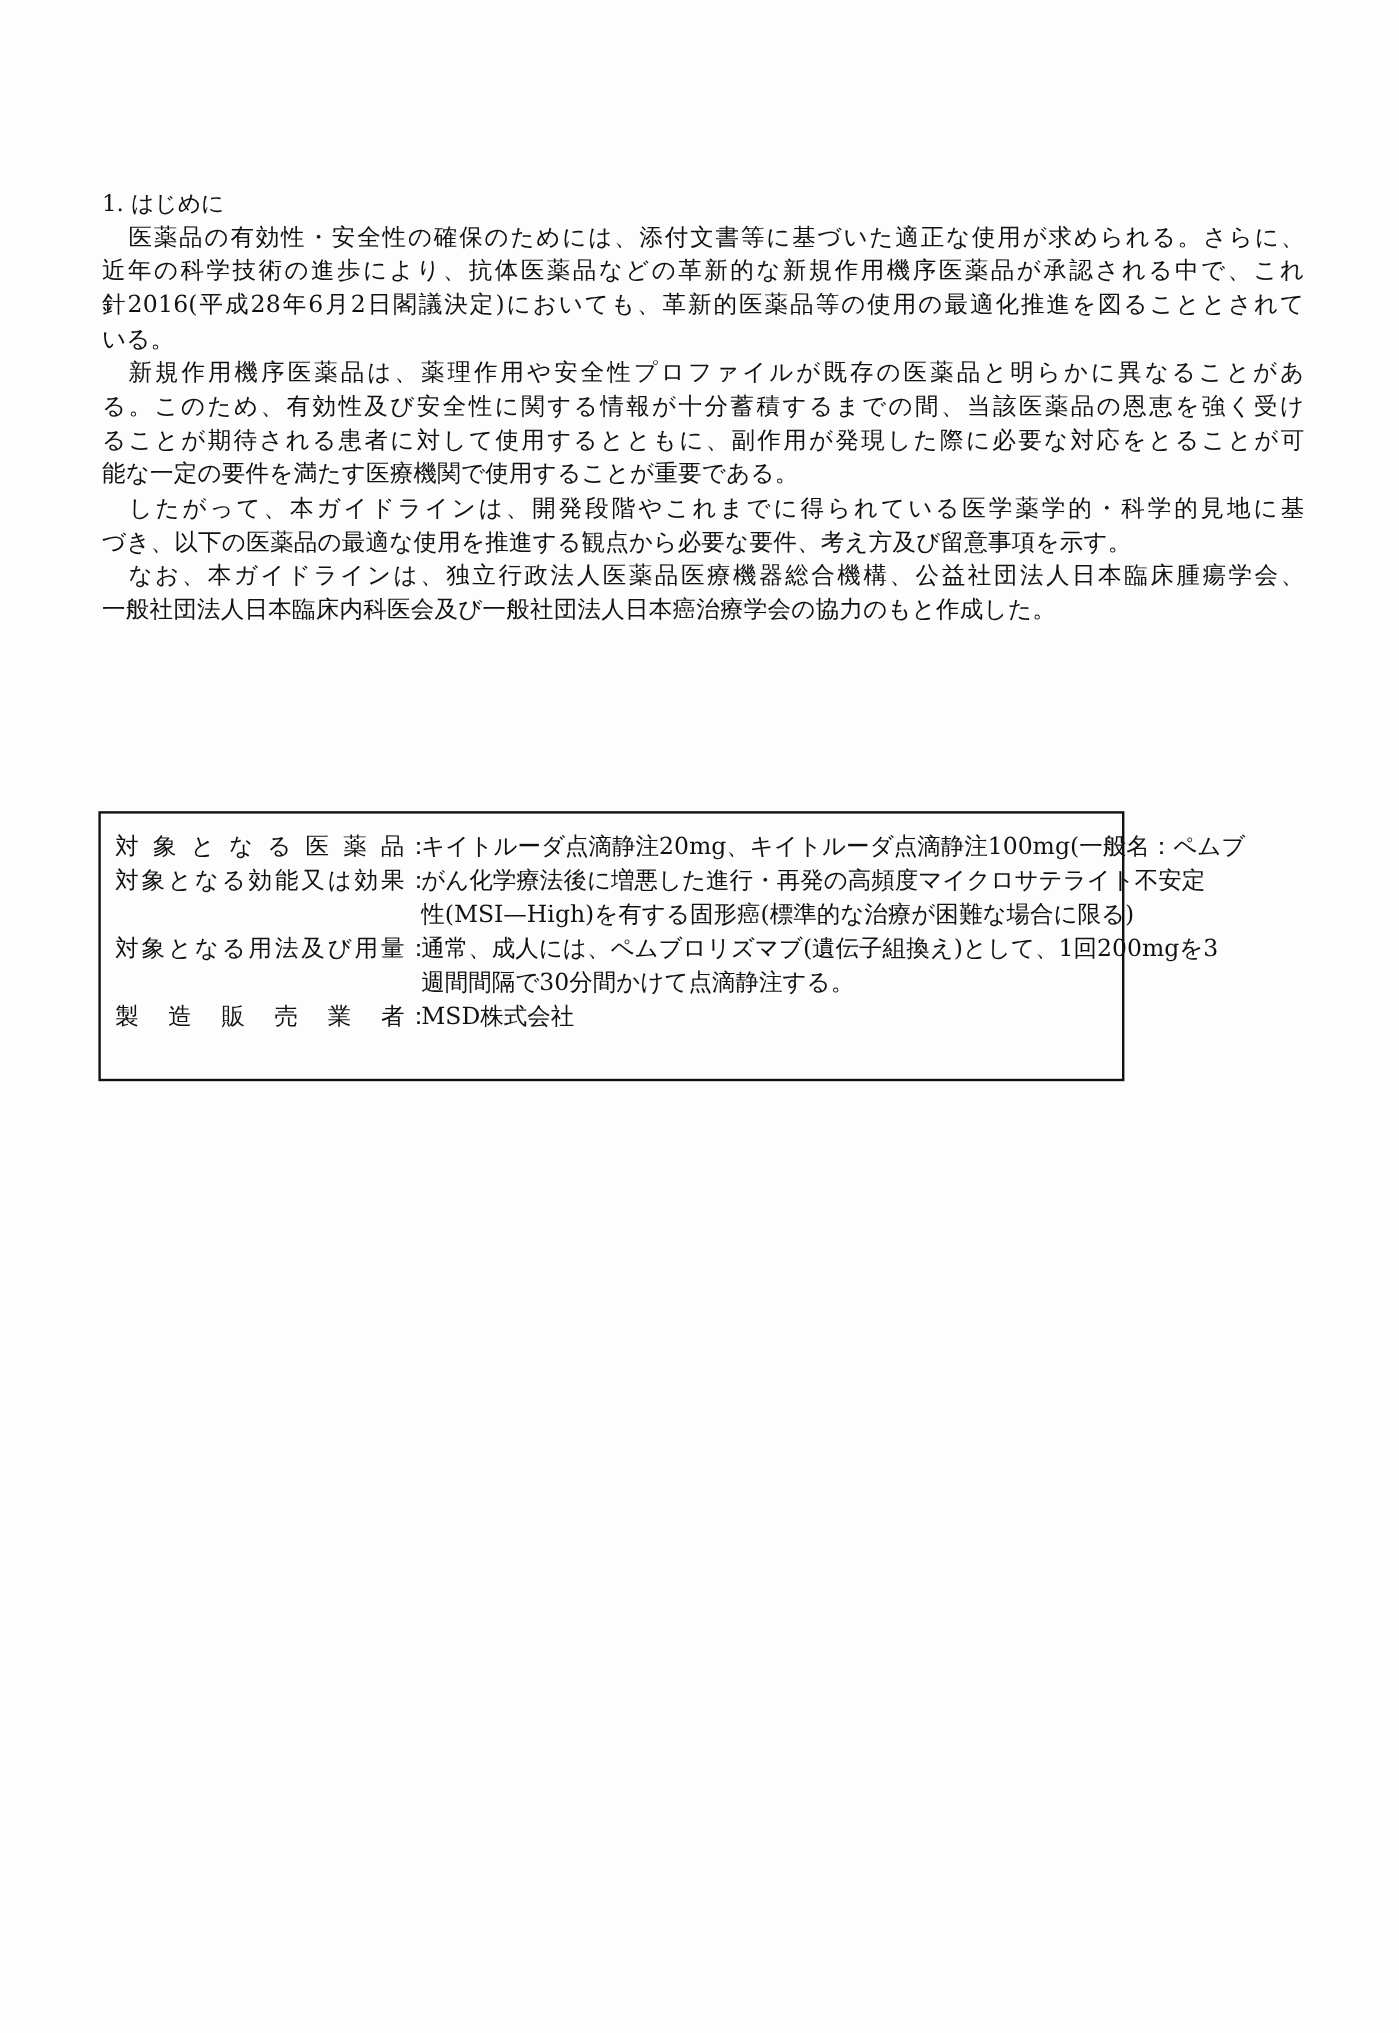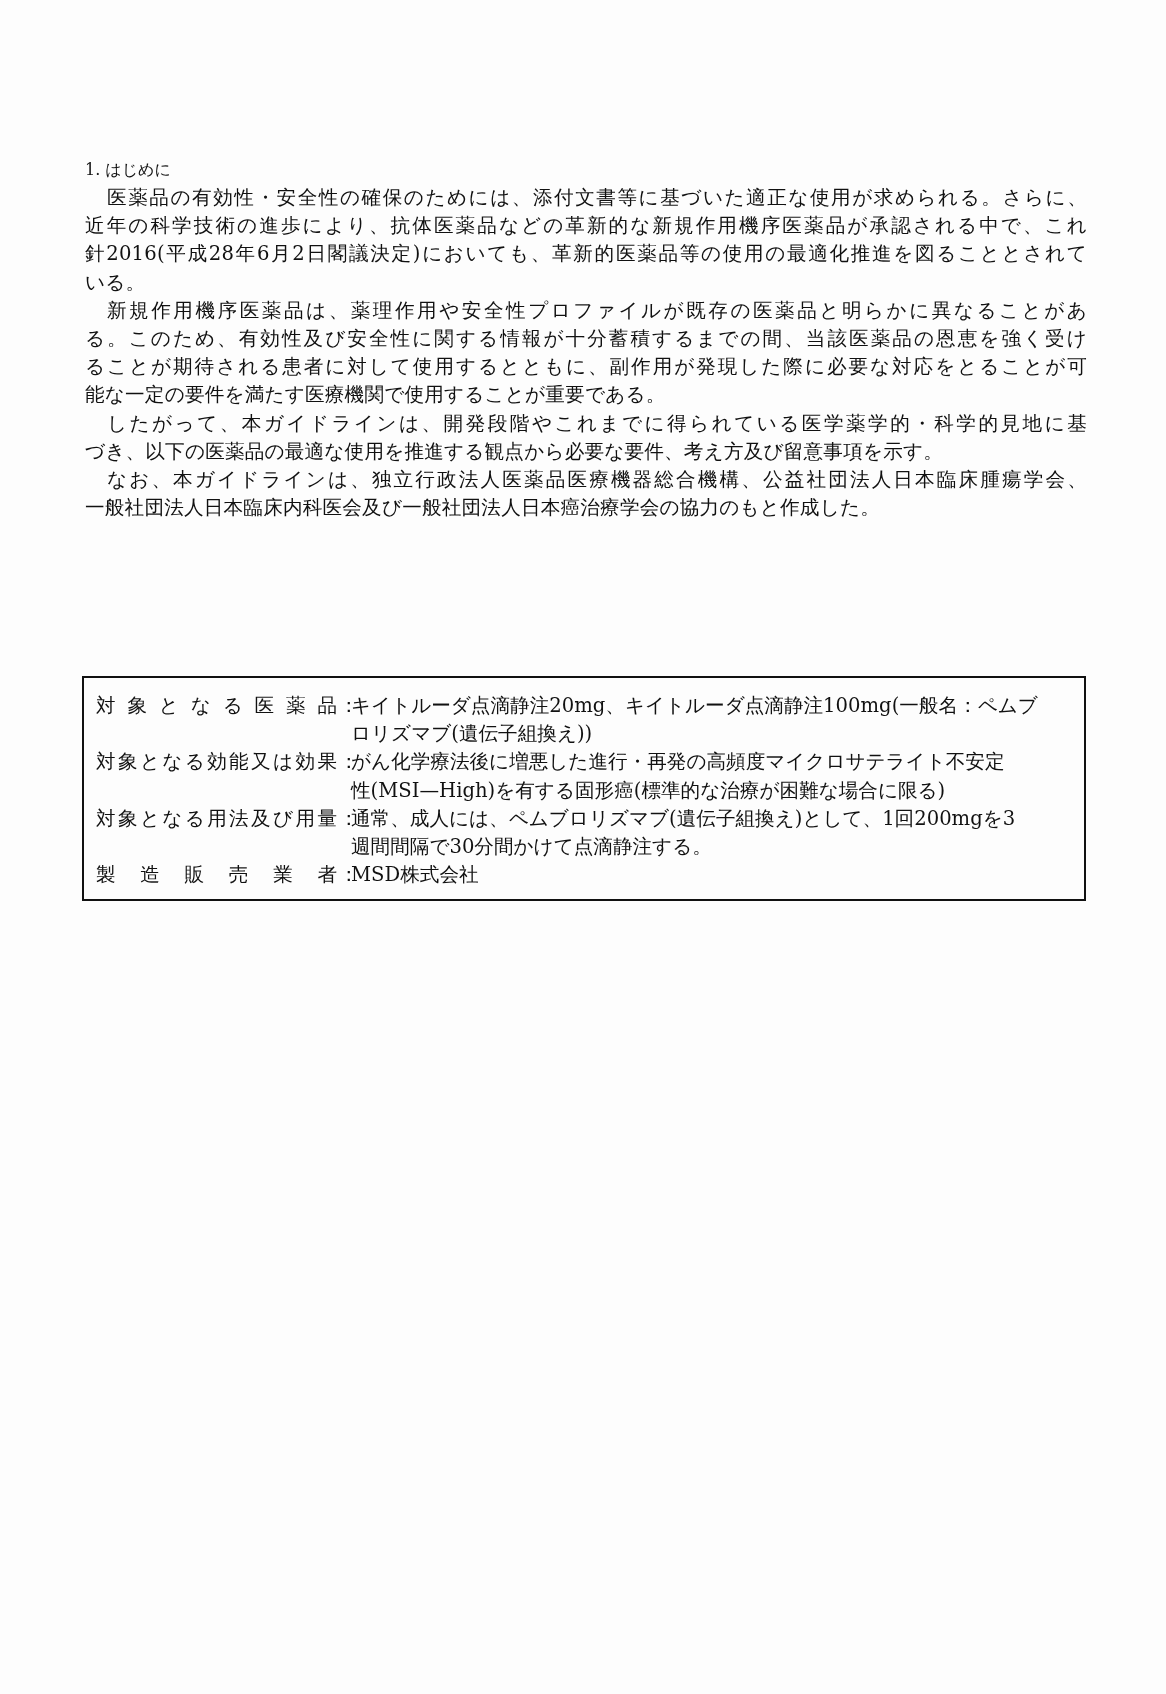--- a/index.html
+++ b/index.html
@@ -15,21 +15,21 @@
       font-family: "DejaVu Serif", "Liberation Serif", serif;
       color: #111;
     }
     .page {
       position: absolute;
       left: 85px;
       top: 156px;
       width: 1002px;
     }
     .heading {
-      font-size: 16px;
+      font-size: 19px;
       line-height: 28px;
       height: 28px;
       margin: 0;
       font-weight: normal;
       white-space: nowrap;
     }
     .para {
       font-size: 19.6px;
       line-height: 28.2px;
       margin: 0;
@@ -49,21 +49,21 @@
     .para .line:first-child {
       padding-left: 22px;
     }
     .para {
       text-indent: 0;
     }
     .info-box {
       position: absolute;
       left: 82px;
       top: 676px;
-      width: 1004px;
+      width: 855px;
       height: 225px;
       border: 2px solid #111;
       box-sizing: border-box;
     }
     .info-rows {
       position: absolute;
       left: 12px;
       top: 14px;
       right: 10px;
     }
@@ -124,21 +124,20 @@
   </div>
 </div>
 
 <div class="info-box">
   <div class="info-rows">
     <div class="info-row">
       <span class="info-label">対象となる医薬品</span>
       <span class="info-colon">：</span>
       <span class="info-value">
         <span class="line last">キイトルーダ点滴静注20mg、キイトルーダ点滴静注100mg(一般名：ペムブ</span>
-        <span class="line last">ロリズマブ(遺伝子組換え))</span>
       </span>
     </div>
     <div class="info-row">
       <span class="info-label">対象となる効能又は効果</span>
       <span class="info-colon">：</span>
       <span class="info-value">
         <span class="line last">がん化学療法後に増悪した進行・再発の高頻度マイクロサテライト不安定</span>
         <span class="line last">性(MSI—High)を有する固形癌(標準的な治療が困難な場合に限る)</span>
       </span>
     </div>

